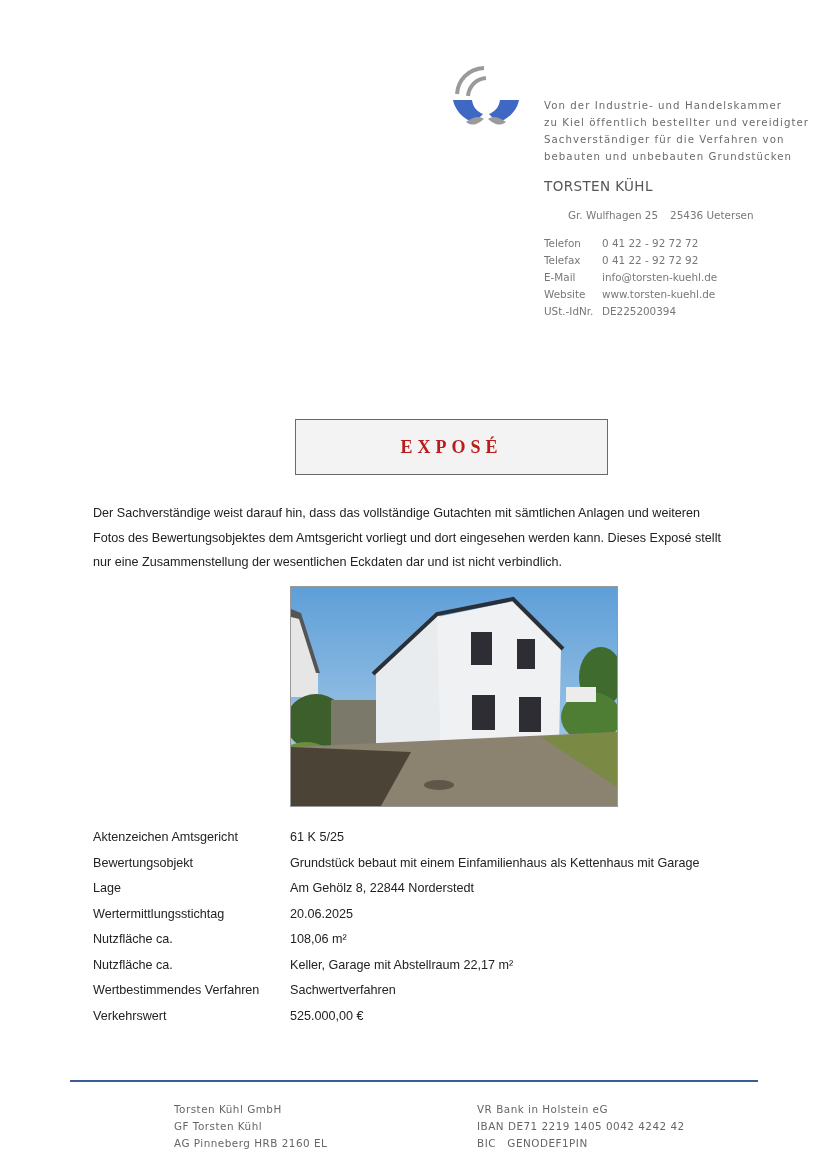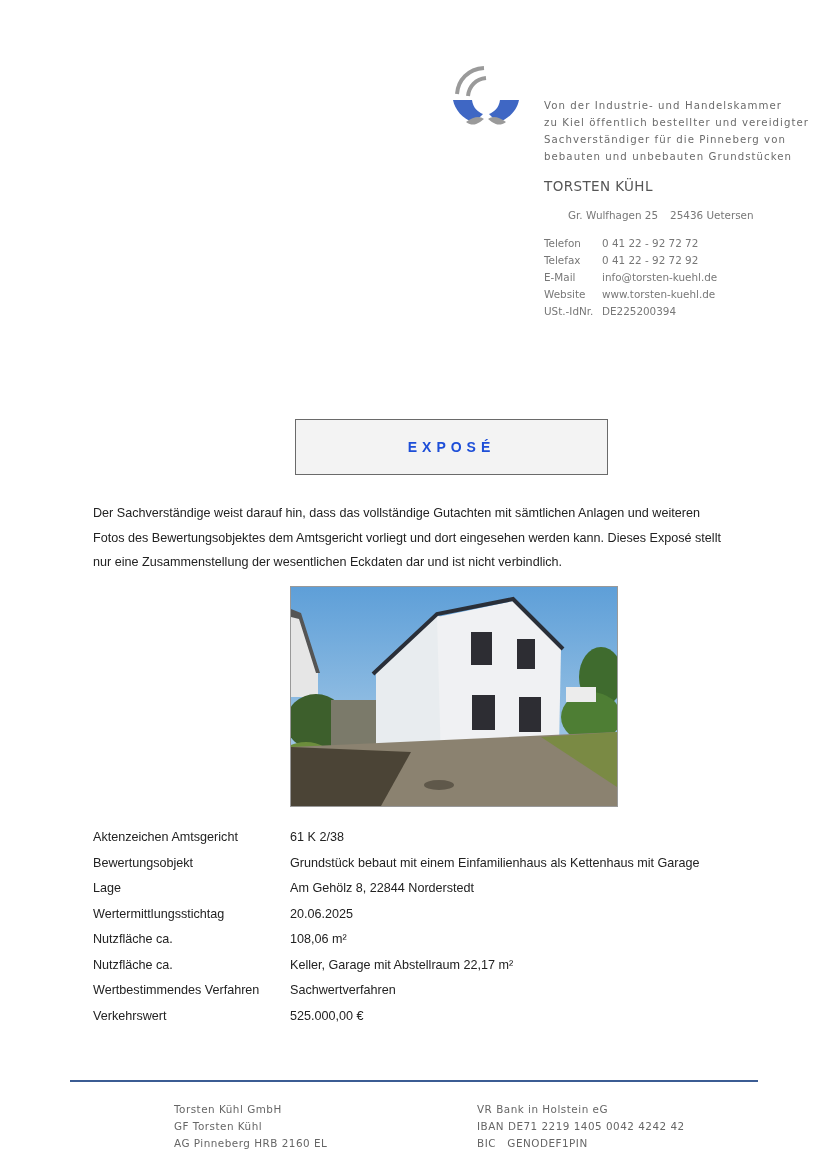--- a/index.html
+++ b/index.html
@@ -10,21 +10,21 @@
     .logo { left: 450px; top: 64px; width: 72px; height: 72px; }
     .ihk-line { left: 544px; font-family: "DejaVu Sans", sans-serif; font-size: 10.2px; letter-spacing: 1.05px; color: #6b6b6b; white-space: nowrap; }
     .name { left: 544px; top: 178px; font-family: "DejaVu Sans", sans-serif; font-size: 13.5px; color: #555; letter-spacing: 0.4px; white-space: nowrap; }
     .addr { left: 568px; top: 209px; font-size: 10.4px; color: #777; white-space: nowrap; }
     .addr .city { margin-left: 12px; }
     .contact-row { left: 544px; font-size: 10.4px; color: #777; white-space: nowrap; }
     .contact-row .lbl { display: inline-block; width: 58px; }
 
     
     .title-box { left: 295px; top: 419px; width: 313px; height: 56px; border: 1px solid #6a6a6a; background: #f3f3f3; display: flex; align-items: center; justify-content: center; box-sizing: border-box; }
-    .title-box span { font-family: Liberation Sans, sans-serif; font-weight: bold; font-size: 14px; letter-spacing: 5px; color: #1d4ed8; }
+    .title-box span { font-family: Liberation Serif, serif; font-weight: bold; font-size: 18px; letter-spacing: 5px; color: #b91c1c; }
 
     
     .intro { left: 93px; top: 501px; width: 640px; font-family: Liberation Sans, sans-serif; font-size: 12.6px; line-height: 24.5px; color: #222; }
 
     
     .photo { left: 290px; top: 586px; width: 328px; height: 221px; border: 1px solid #999; box-sizing: border-box; overflow: hidden; background: #7fb4e0; }
 
     
     .facts { left: 93px; top: 825px; font-family: "Liberation Sans", sans-serif; font-size: 12.6px; color: #222; }
     .fact-row { position: absolute; left: 0; white-space: nowrap; }
@@ -48,21 +48,21 @@
 
     <path d="M69 36 L50 36 C49 44 44 48 39 50 L48 59 C60 54 67 46 69 36 Z" fill="#3f67c4"></path>
 
     <path d="M16 58 C24 52 30 52 34 55 C30 58 24 64 16 58 Z" fill="#9a9a9a"></path>
     <path d="M56 58 C48 52 42 52 38 55 C42 58 48 64 56 58 Z" fill="#9a9a9a"></path>
   </svg>
 </div>
 
 <div class="abs ihk-line" style="top:100px">Von der Industrie- und Handelskammer</div>
 <div class="abs ihk-line" style="top:117px">zu Kiel öffentlich bestellter und vereidigter</div>
-<div class="abs ihk-line" style="top:134px">Sachverständiger für die Pinneberg von</div>
+<div class="abs ihk-line" style="top:134px">Sachverständiger für die Verfahren von</div>
 <div class="abs ihk-line" style="top:151px">bebauten und unbebauten Grundstücken</div>
 
 <div class="abs name">TORSTEN KÜHL</div>
 
 <div class="abs addr">
   <span>Gr. Wulfhagen 25</span><span class="city">25436 Uetersen</span>
 </div>
 
 <div class="abs contact-row" style="top:237px">
   <span class="lbl">Telefon</span><span>0 41 22 - 92 72 72</span>
@@ -123,21 +123,21 @@
     <polygon points="0,160 326,145 326,219 0,219" fill="#8b8270"></polygon>
     <polygon points="0,160 120,165 90,219 0,219" fill="#4b4436"></polygon>
     <polygon points="250,150 326,145 326,200" fill="#7a8a44"></polygon>
     <ellipse cx="148" cy="198" rx="15" ry="5" fill="#5f584a"></ellipse>
   </svg>
 </div>
 
 <div class="abs facts">
   <div class="fact-row" style="top:5px">
     <span class="k">Aktenzeichen Amtsgericht</span>
-      <span class="v">61 K 2/38</span>
+      <span class="v">61 K 5/25</span>
   </div>
   <div class="fact-row" style="top:30.5px">
     <span class="k">Bewertungsobjekt</span>
       <span class="v">Grundstück bebaut mit einem Einfamilienhaus als Kettenhaus mit Garage</span>
   </div>
   <div class="fact-row" style="top:56px">
     <span class="k">Lage</span>
       <span class="v">Am Gehölz 8, 22844 Norderstedt</span>
   </div>
   <div class="fact-row" style="top:81.5px">

